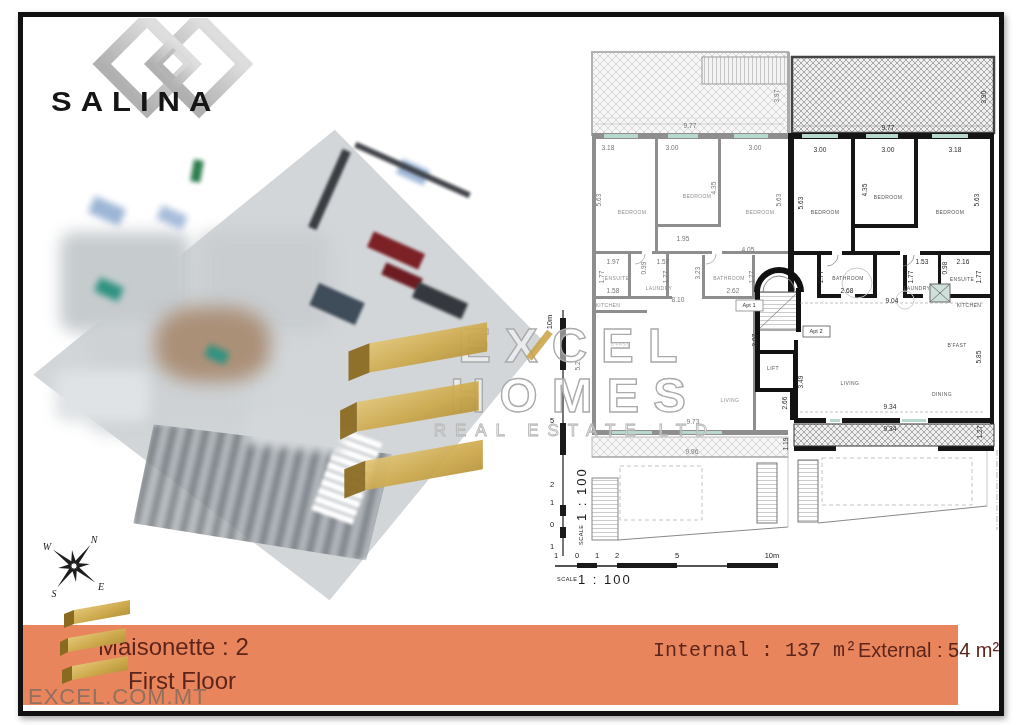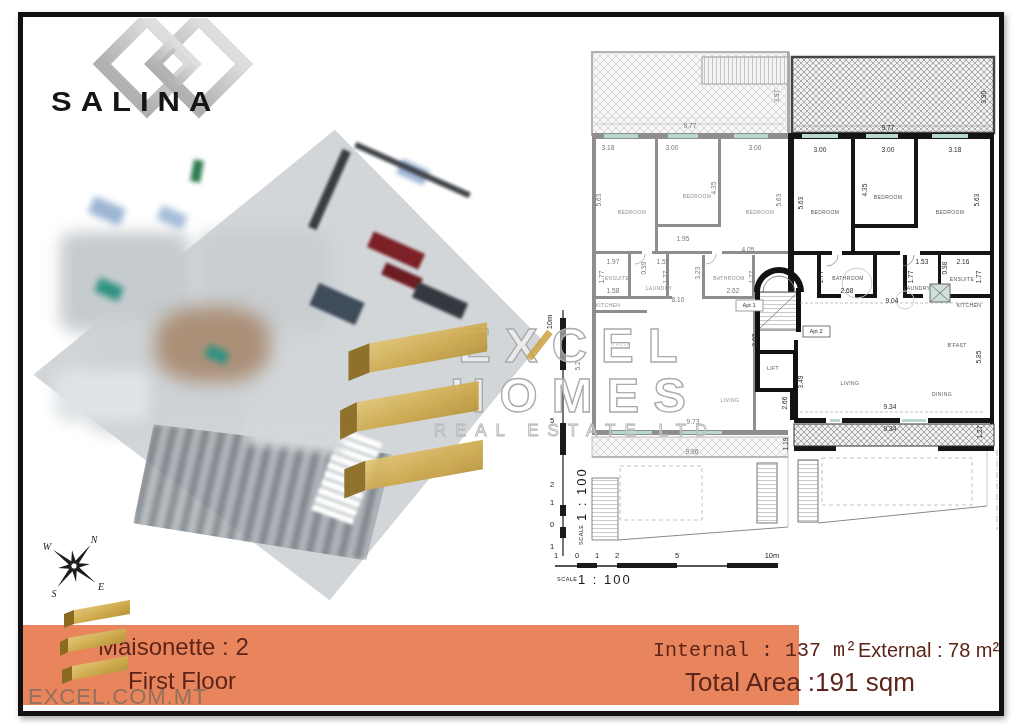--- a/index.html
+++ b/index.html
@@ -8,21 +8,21 @@
   .frame{position:absolute;left:18px;top:12px;width:976px;height:694px;border:5px solid #111;
          box-shadow:2px 3px 6px rgba(0,0,0,.35);background:#fff;}
   
   .salina{position:absolute;left:30px;top:18px;width:220px;height:115px;z-index:6;margin-left:17px;}
   .salina-text{position:absolute;left:4px;top:66px;width:212px;font-size:31px;font-weight:700;
         letter-spacing:9px;color:#151515;transform:scaleY(.92);white-space:nowrap;}
   
   .r3d{position:absolute;left:20px;top:112px;width:545px;height:505px;z-index:1;}
   .blob{position:absolute;}
   
-  .banner{position:absolute;left:23px;top:625px;width:776px;height:80px;z-index:4;}
+  .banner{position:absolute;left:23px;top:625px;width:935px;height:80px;z-index:4;}
   .banner-text{position:absolute;color:#5d241a;white-space:nowrap;}
   .bt-maison{left:75px;top:8px;font-size:24px;}
   .bt-floor{left:105px;top:42px;font-size:24px;}
   .bt-int{left:630px;top:14px;font-size:20px;font-family:Liberation Mono, monospace;}
   .bt-ext{left:835px;top:14px;font-size:20px;}
   .bt-total{left:662px;top:42px;font-size:26px;}
   .website{position:absolute;left:28px;top:684px;z-index:5;font-size:22px;font-weight:400;
         letter-spacing:1px;color:rgba(125,106,94,.8);}
   
   .gold-sm{position:absolute;left:60px;top:598px;z-index:5;}
@@ -379,18 +379,17 @@
       <polygon points="0,44 8,40 8,54 0,58" fill="#8a6a1f"></polygon>
       <polygon points="12,68 68,58 68,72 12,82" fill="url(#gold)"></polygon>
       <polygon points="2,72 12,68 12,82 2,86" fill="#8a6a1f"></polygon>
     </g>
   </svg>
 
   <div class="banner" style="background:#E8855C;">
     <div class="banner-text bt-maison">Maisonette : 2</div>
     <div class="banner-text bt-floor">First Floor</div>
     <div class="banner-text bt-int">Internal : 137 m²</div>
-    <div class="banner-text bt-ext">External : 78 m²</div>
-    <div class="banner-text bt-total">Total Area :191 sqm</div>
+    <div class="banner-text bt-ext">External : 54 m²</div>
   </div>
 
   <div class="website">EXCEL.COM.MT</div>
 </div>
 
 </body></html>

